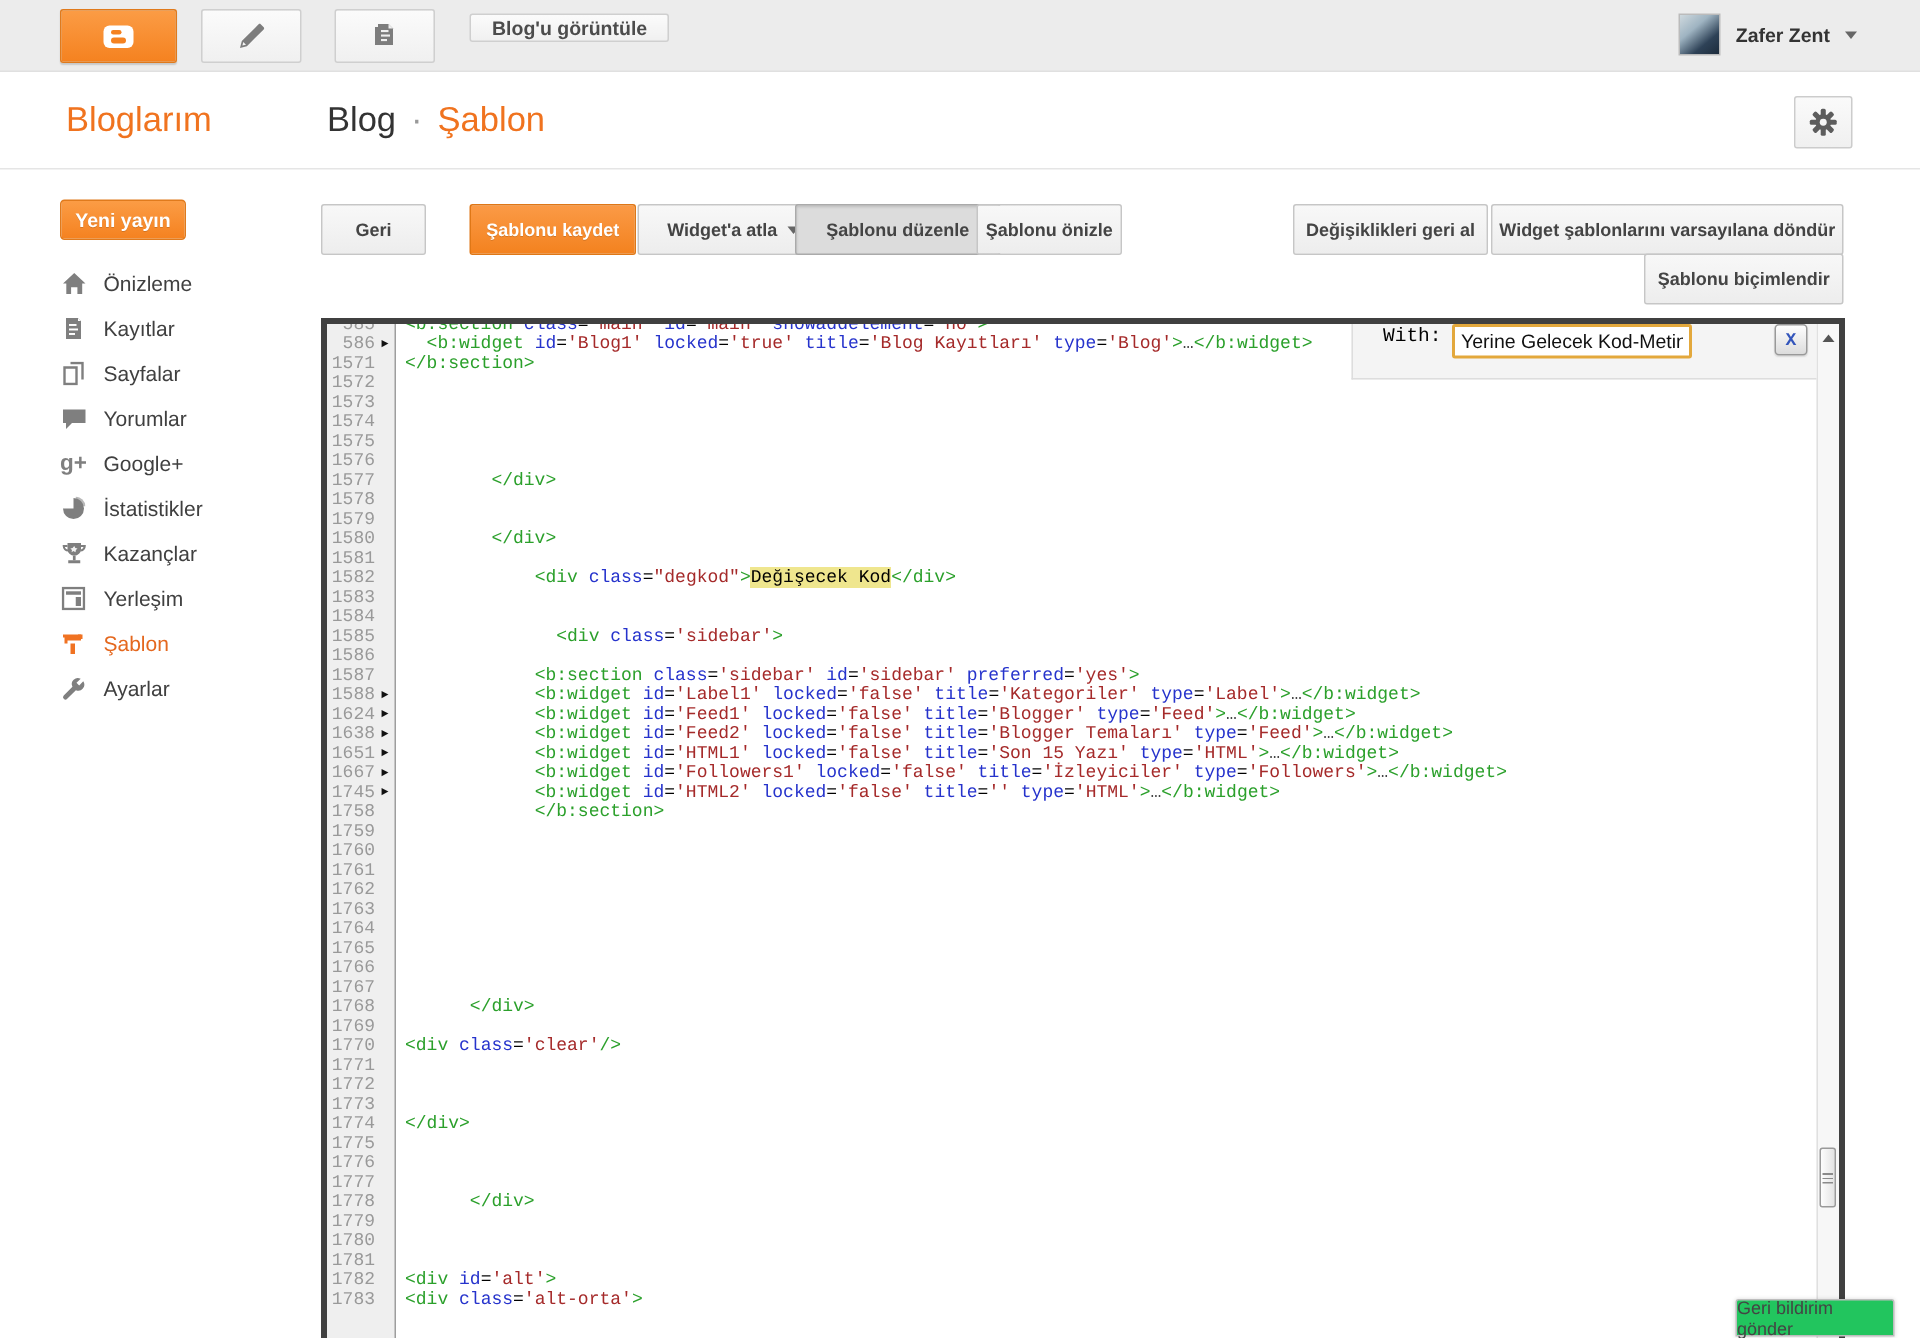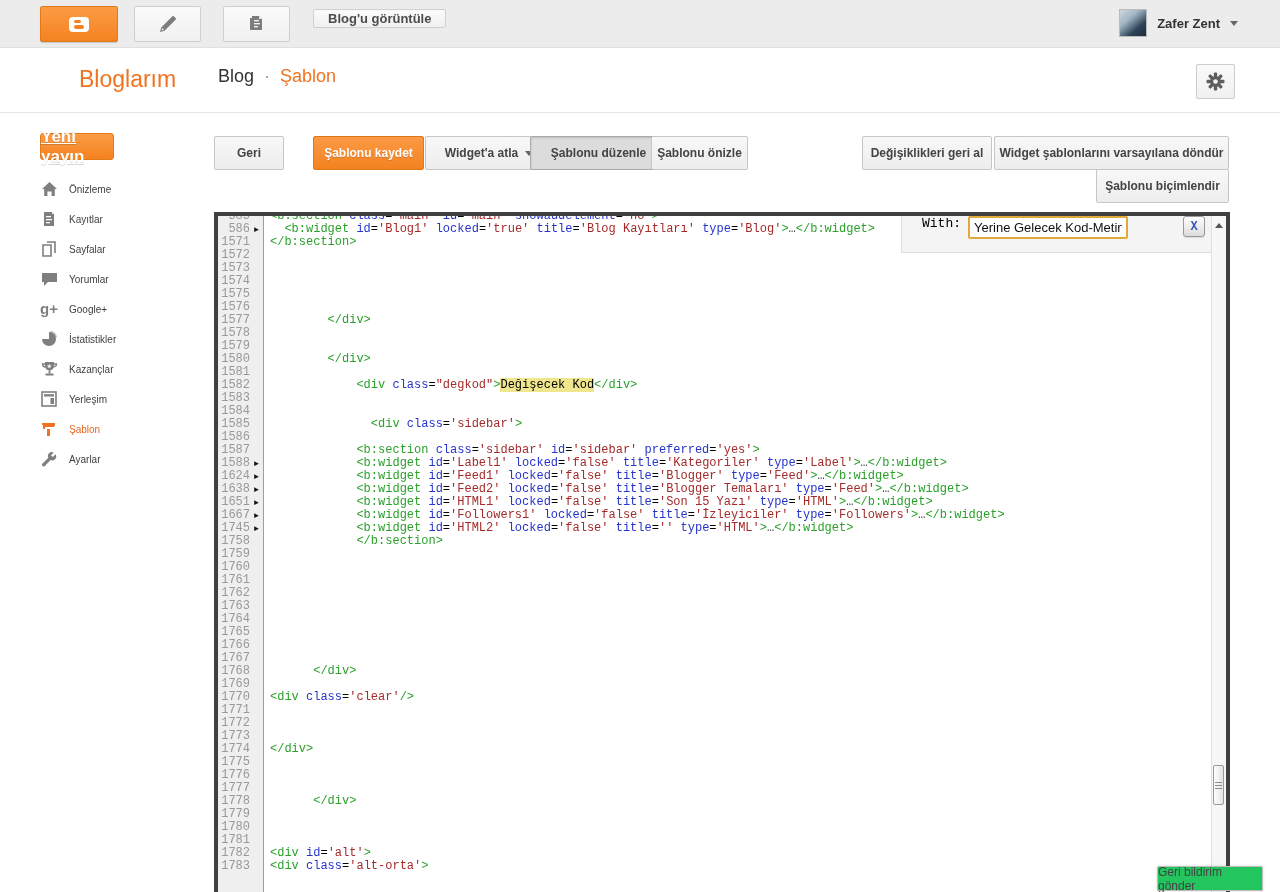--- a/index.html
+++ b/index.html
@@ -30,37 +30,37 @@
   .userbox { position:absolute; right:42px; top:8px; height:30px; display:flex; align-items:center; cursor:pointer; }
   .avatar { width:28px; height:28px; margin-right:10px; border:1px solid #bbb;
             background:linear-gradient(140deg,#cfd9de 0%,#9fb4c2 35%,#2e4257 70%,#1d2c3c 100%); }
   .username { font-size:13px; font-weight:bold; color:#333; margin-right:10px; }
   .caret-down { width:0; height:0; border-left:4px solid transparent; border-right:4px solid transparent;
                 border-top:5px solid #666; }
 
   
   .header { position:absolute; left:0; top:49px; width:1280px; height:64px; background:#fff;
             border-bottom:1px solid #e5e5e5; }
-  .myblogs { position:absolute; left:44px; top:17px; font-size:23px; color:#f0731f;margin-left:35px; }
-  .crumb { position:absolute; left:218px; top:17px; font-size:18px; color:#333; }
+  .myblogs { position:absolute; left:44px; top:17px; font-size:23px; color:#f0731f; }
+  .crumb { position:absolute; left:218px; top:17px; font-size:23px; color:#333; }
   .crumb .dot { color:#999; padding:0 10px; }
   .crumb .section { color:#f0731f; }
   .gearbtn { position:absolute; right:45px; top:15px; width:39px; height:35px;
              background:linear-gradient(#fafafa,#f0f0f0); border:1px solid #ccc; border-radius:2px;
              display:flex; align-items:center; justify-content:center; cursor:pointer; }
 
   
-  .newpost { position:absolute; left:40px; top:133px; width:74px; height:27px;
+  .newpost { position:absolute; left:40px; top:133px; width:84px; height:27px;
              background:linear-gradient(#fb9c45,#f58220); border:1px solid #e07a1c; border-radius:3px;
-             color:#fff; font-size:17px; font-weight:bold; display:flex; align-items:center; justify-content:center;
-             text-shadow:0 1px 0 rgba(0,0,0,.15); cursor:pointer;text-decoration:underline; }
+             color:#fff; font-size:13px; font-weight:bold; display:flex; align-items:center; justify-content:center;
+             text-shadow:0 1px 0 rgba(0,0,0,.15); cursor:pointer; }
   .menu { position:absolute; left:40px; top:174px; width:170px; }
   .mitem { height:30px; display:flex; align-items:center; cursor:pointer; }
   .mitem .mi { width:18px; height:18px; margin-right:11px; display:flex; align-items:center; justify-content:center; }
-  .mitem .ml { font-size:10px; color:#404040; }
+  .mitem .ml { font-size:14px; color:#404040; }
   .mitem.active .ml { color:#e4681f; }
   .gplus-txt { font-size:15px; font-weight:bold; color:#7f7f7f; line-height:14px; }
 
   
   .btn { position:absolute; height:29px; padding:16px 13px; border:1px solid #c6c6c6; border-radius:2px;
          background:linear-gradient(#f8f8f8,#ededed); color:#444; font-size:12px; font-weight:bold;
          display:flex; align-items:center; justify-content:center; cursor:pointer; white-space:nowrap;
          font-family:"Liberation Sans",sans-serif; }
   .btn.orange { background:linear-gradient(#fb9a46,#f3821f); border-color:#df7716; color:#fff;
                 text-shadow:0 1px 0 rgba(0,0,0,.15); }

